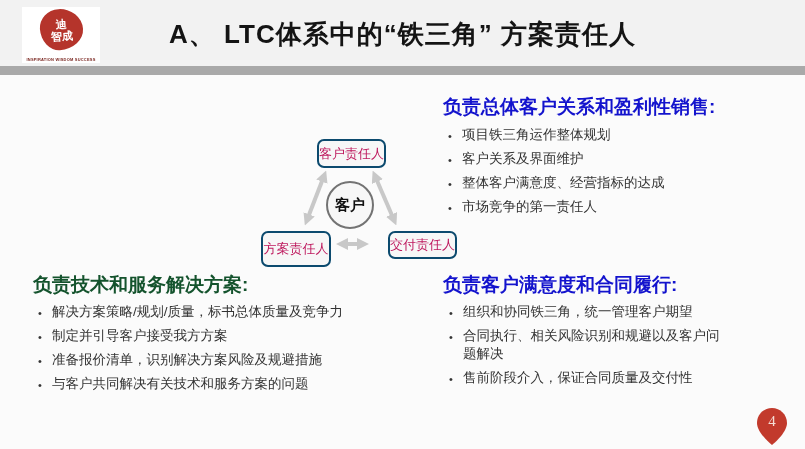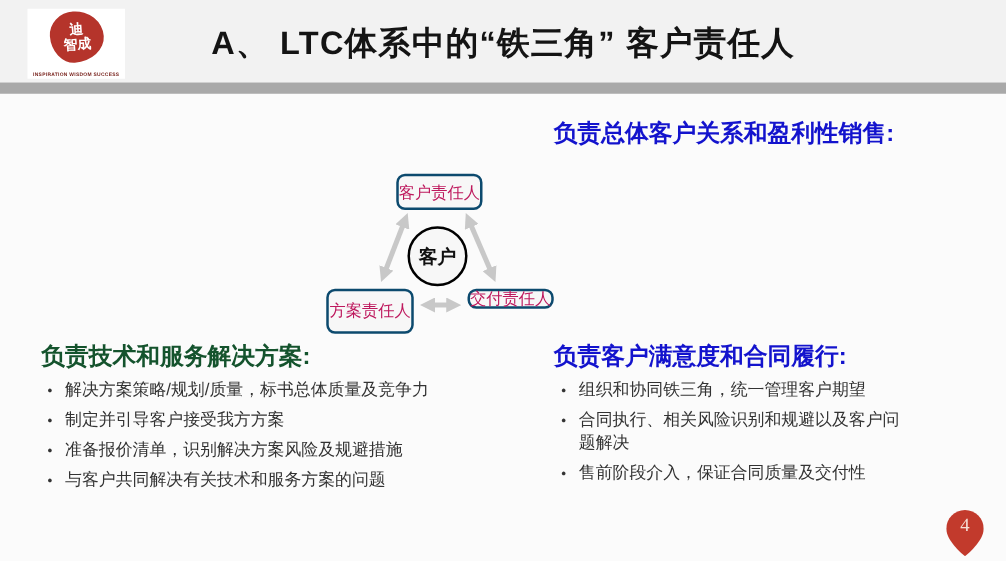--- a/index.html
+++ b/index.html
@@ -33,24 +33,24 @@
   }
   
   .diagram-svg { position:absolute; left:0; top:0; width:805px; height:449px; pointer-events:none; }
   .dbox {
     position:absolute; background:#f7f7f7; border:2px solid #0c4a6e; border-radius:7px;
     display:flex; align-items:center; justify-content:center;
     font-size:13px; color:#be185d; box-sizing:border-box;
   }
   .dbox.top  { left:317px; top:139px; width:69px; height:29px; }
   .dbox.bl   { left:261px; top:231px; width:70px; height:36px; }
-  .dbox.br   { left:374px; top:231px; width:69px; height:16px;font-family:Liberation Mono, monospace; }
+  .dbox.br   { left:388px; top:231px; width:69px; height:28px;font-family:Liberation Mono, monospace; }
   .dcircle {
     position:absolute; left:326px; top:181px; width:48px; height:48px;
-    background:#f7f7f7; border:2px solid #000000; border-radius:50%;
+    background:#f7f7f7; border:2px solid #737373; border-radius:50%;
     display:flex; align-items:center; justify-content:center;
     font-size:15px; font-weight:bold; color:#111; box-sizing:border-box;
   }
   
   .section-title { position:absolute; font-size:19px; font-weight:bold; }
   .section-title.account     { left:443px; top:94px;text-align:right;  }
   .section-title.solution    { left:33px;  top:272px; }
   .section-title.fulfillment { left:443px; top:272px; }
   ul.bullets { position:absolute; margin:0; padding:0; list-style:none; font-size:13.5px; color:#333333; }
   ul.bullets.account     { left:447px; top:126px; width:300px; }
@@ -74,41 +74,47 @@
 <div class="slide">
 
   <div class="header">
     <div class="logo-box">
       <div class="logo-seal">
         <span>迪</span>
         <span>智成</span>
       </div>
       <div class="logo-subtext">INSPIRATION WISDOM SUCCESS</div>
     </div>
-    <div class="slide-title">A、 LTC体系中的“铁三角” 客户责任人</div>
+    <div class="slide-title">A、 LTC体系中的“铁三角” 方案责任人</div>
   </div>
   <div class="header-divider"></div>
 
   <svg class="diagram-svg" viewBox="0 0 805 449" xmlns="http://www.w3.org/2000/svg">
     <defs>
       <marker id="arr" markerUnits="userSpaceOnUse" markerWidth="12" markerHeight="12" refX="6" refY="6" orient="auto-start-reverse">
         <path d="M0,0 L12,6 L0,12 Z" fill="#c8c8c8"></path>
       </marker>
     </defs>
     <line x1="324" y1="176" x2="307" y2="220" stroke="#c8c8c8" stroke-width="4" marker-start="url(#arr)" marker-end="url(#arr)"></line>
     <line x1="375" y1="176" x2="394" y2="220" stroke="#c8c8c8" stroke-width="4" marker-start="url(#arr)" marker-end="url(#arr)"></line>
     <line x1="342" y1="244" x2="363" y2="244" stroke="#c8c8c8" stroke-width="4" marker-start="url(#arr)" marker-end="url(#arr)"></line>
   </svg>
 
   <div class="dbox top">客户责任人</div>
   <div class="dcircle">客户</div>
   <div class="dbox bl">方案责任人</div>
   <div class="dbox br">交付责任人</div>
 
   <div class="section-title account" style="color:#1313cd">负责总体客户关系和盈利性销售:</div>
+  <ul class="bullets account">
+    <li>项目铁三角运作整体规划</li>
+    <li>客户关系及界面维护</li>
+    <li>整体客户满意度、经营指标的达成</li>
+    <li>市场竞争的第一责任人</li>
+  </ul>
 
   <div class="section-title solution" style="color:#14532d">负责技术和服务解决方案:</div>
   <ul class="bullets solution">
     <li>解决方案策略/规划/质量，标书总体质量及竞争力</li>
     <li>制定并引导客户接受我方方案</li>
     <li>准备报价清单，识别解决方案风险及规避措施</li>
     <li>与客户共同解决有关技术和服务方案的问题</li>
   </ul>
 
   <div class="section-title fulfillment" style="color:#1313cd">负责客户满意度和合同履行:</div>

